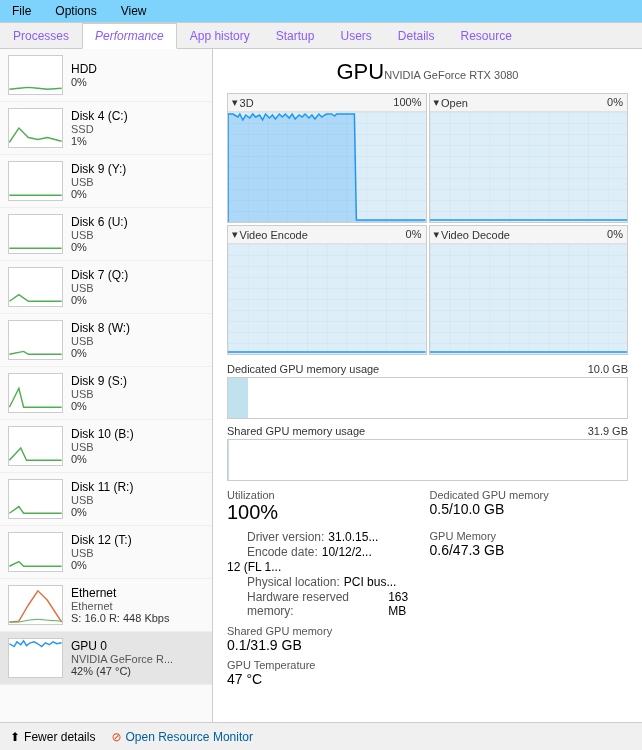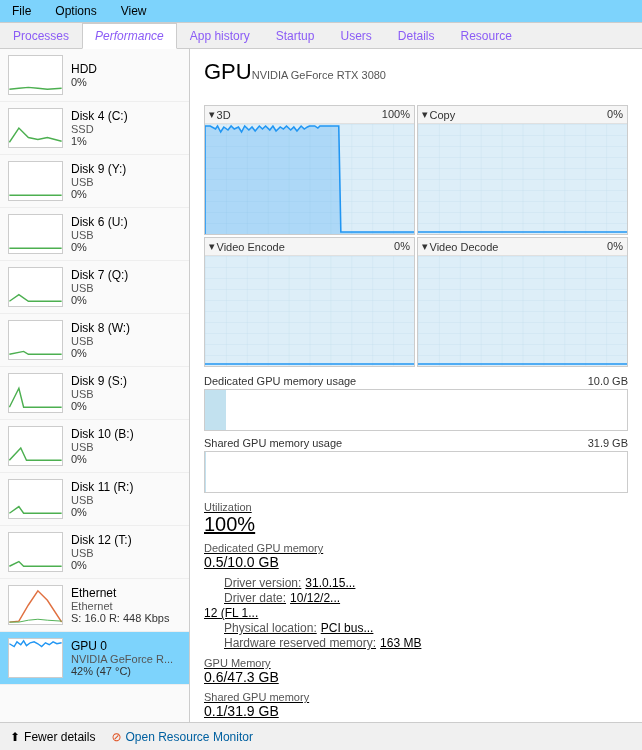--- a/index.html
+++ b/index.html
@@ -11,37 +11,37 @@
 
     
     .tab-bar { display: flex; background: #f0f0f0; border-bottom: 1px solid #ccc; }
     .tab { padding: 5px 12px; font-size: 12px; cursor: pointer; border: 1px solid transparent; border-bottom: none; color: #8b5cf6; }
     .tab.active { background: #fff; border: 1px solid #ccc; border-bottom: 1px solid #fff; margin-bottom: -1px; z-index: 1; font-style: italic; }
 
     
     .main-layout { display: flex; height: calc(750px - 54px); }
 
     
-    .sidebar { width: 190px; border-right: 1px solid #ccc; background: #fafafa; overflow-y: auto; flex-shrink: 0; }
+    .sidebar { width: 213px; border-right: 1px solid #ccc; background: #fafafa; overflow-y: auto; flex-shrink: 0; }
     .sidebar::-webkit-scrollbar { width: 8px; }
     .sidebar::-webkit-scrollbar-thumb { background: #bbb; }
     .sidebar-item { display: flex; align-items: center; padding: 6px 8px; cursor: pointer; border-bottom: 1px solid #eee; gap: 8px; }
-    .sidebar-item.selected { background: #7dd3fc; }
+    .sidebar-item.selected { background: #e5e5e5; }
     .sidebar-thumb { width: 55px; height: 40px; border: 1px solid #ccc; background: #fff; flex-shrink: 0; overflow: hidden; position: relative; }
     .sidebar-info { flex: 1; min-width: 0; }
     .sidebar-title { font-size: 12px; font-weight: 500; color: #000; }
     .sidebar-sub { font-size: 11px; color: #555; }
     .sidebar-pct { font-size: 11px; color: #333; }
 
     
     .mini-chart { width: 100%; height: 100%; }
 
     
     .content { flex: 1; background: #fff; padding: 10px 14px; overflow-y: auto; }
-    .content-header { display: flex; justify-content: flex-start; align-items: baseline; margin-bottom: 20px; }
+    .content-header { display: flex; justify-content: center; align-items: baseline; margin-bottom: 8px; }
     .content-title { font-size: 22px; font-weight: 300; color: #000; }
     .content-subtitle { font-size: 11px; color: #555; }
 
     
     .charts-grid { display: grid; grid-template-columns: 1fr 1fr; gap: 2px; margin-bottom: 6px; }
     .chart-box { border: 1px solid #ccc; background: #fff; }
     .chart-label-row { display: flex; justify-content: space-between; padding: 2px 4px; font-size: 11px; color: #333; background: #f5f5f5; border-bottom: 1px solid #e0e0e0; }
     .chart-label-left { display: flex; align-items: center; gap: 2px; }
     .chart-area { height: 110px; background: #e8f4f8; position: relative; overflow: hidden; }
     .chart-area svg { width: 100%; height: 100%; }
@@ -278,21 +278,21 @@
             <polyline points="0,110 0,2 5,2 10,5 12,2 15,8 18,3 22,6 25,2 28,5 32,3 35,8 38,2 42,6 45,3 48,7 52,2 55,5 58,2 62,6 65,2 68,7 72,3 75,5 78,2 82,6 85,3 88,7 92,2 95,5 98,3 100,2 105,2 108,4 110,2 115,2 120,2 125,2 128,2 130,108 140,108 200,108" fill="none" stroke="#2196f3" stroke-width="1.5"></polyline>
             <polygon points="0,110 0,2 5,2 10,5 12,2 15,8 18,3 22,6 25,2 28,5 32,3 35,8 38,2 42,6 45,3 48,7 52,2 55,5 58,2 62,6 65,2 68,7 72,3 75,5 78,2 82,6 85,3 88,7 92,2 95,5 98,3 100,2 105,2 108,4 110,2 115,2 120,2 125,2 128,2 130,108 200,108 200,110" fill="#2196f3" fill-opacity="0.25"></polygon>
           </svg>
         </div>
       </div>
 
       <div class="chart-box">
         <div class="chart-label-row">
           <div class="chart-label-left">
             <span>▾</span>
-            <span>Copy</span>
+            <span>Open</span>
           </div>
           <span>0%</span>
         </div>
         <div class="chart-area">
           <svg viewBox="0 0 200 110" preserveAspectRatio="none" style="width:100%;height:100%">
             <defs>
               <pattern id="gridcopy" width="20" height="11" patternUnits="userSpaceOnUse">
                 <path d="M 20 0 L 0 0 0 11" fill="none" stroke="#b8d8e8" stroke-width="0.5"></path>
               </pattern>
             </defs>
@@ -362,39 +362,39 @@
     <div class="memory-section">
       <div class="memory-label-row">
         <span>Shared GPU memory usage</span>
         <span>31.9 GB</span>
       </div>
       <div class="memory-bar-container">
         <div class="memory-bar-fill" style="width: 0.3%;"></div>
       </div>
     </div>
 
-    <div style="display:grid; grid-template-columns: 1fr; gap: 6px 4px; margin-top: 8px; text-decoration: underline;">
+    <div style="display:grid; grid-template-columns: 1fr 1fr; gap: 6px 4px; margin-top: 8px;">
 
       <div>
         <div class="stat-label">Utilization</div>
         <div class="stat-value">100%</div>
       </div>
 
       <div>
         <div class="stat-label">Dedicated GPU memory</div>
         <div class="stat-value-small">0.5/10.0 GB</div>
       </div>
 
       <div>
         <div class="driver-row">
           <span class="driver-key">Driver version:</span>
           <span>31.0.15...</span>
         </div>
         <div class="driver-row">
-          <span class="driver-key">Driver date:</span>
+          <span class="driver-key">Encode date:</span>
           <span>10/12/2...</span>
         </div>
         <div class="driver-row">
           <span>12 (FL 1...</span>
         </div>
         <div class="driver-row">
           <span class="driver-key">Physical location:</span>
           <span>PCI bus...</span>
         </div>
         <div class="driver-row">

